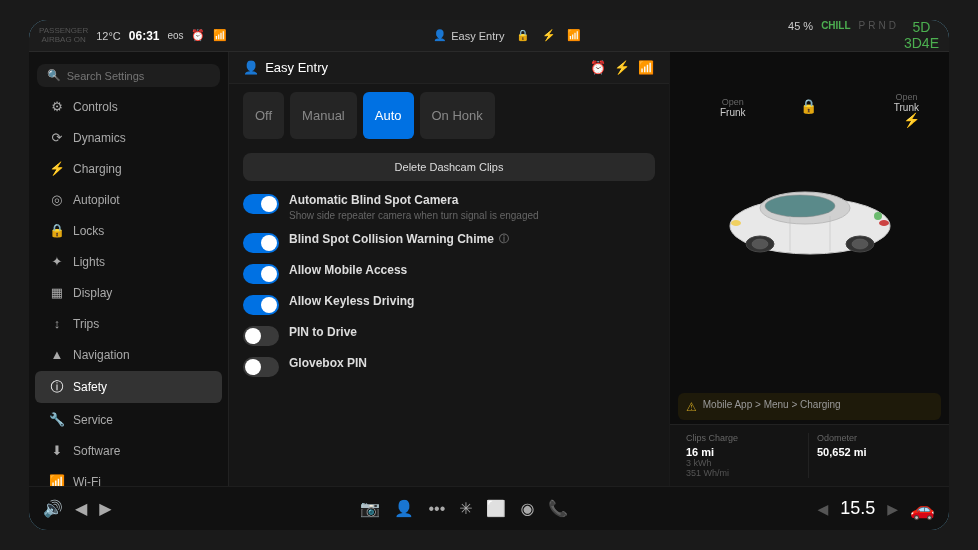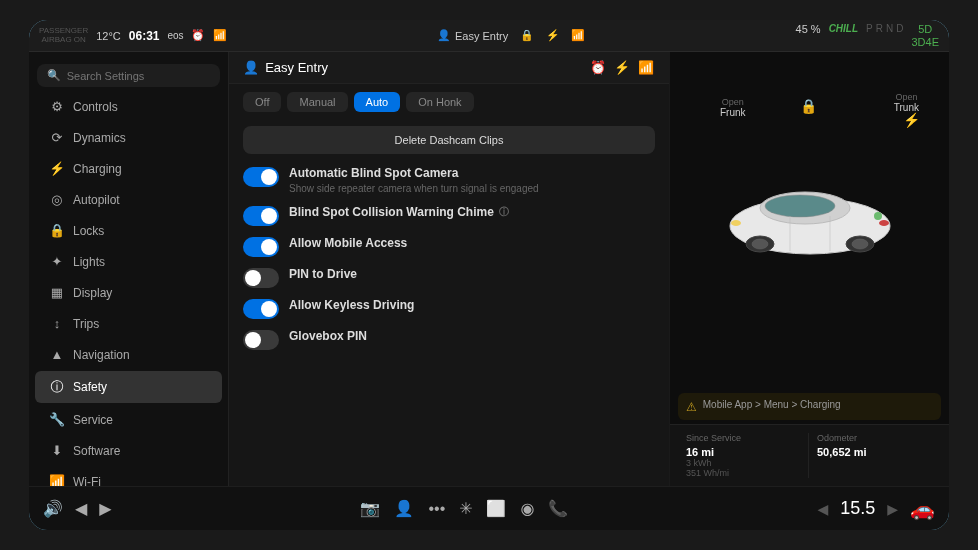--- a/index.html
+++ b/index.html
@@ -42,21 +42,21 @@
     .top-bar-mode { color: #ccc; font-size: 10px; }
     .easy-entry-badge {
       display: flex; align-items: center; gap: 4px;
       color: #ccc; font-size: 11px;
     }
     .battery-pct { color: #ccc; font-size: 11px; }
     .drive-mode {
       display: flex; align-items: center; gap: 3px;
     }
     .drive-mode span { font-size: 10px; color: #555; }
-    .chill-badge { color: #4CAF50; font-size: 10px; font-weight: 600; font-style: italic; }
+    .chill-badge { color: #4CAF50; font-size: 10px; font-weight: 600; }
     
     .main-content {
       flex: 1;
       display: flex;
       overflow: hidden;
     }
     
     .sidebar {
       width: 200px;
       background: #111;
@@ -108,25 +108,25 @@
       display: flex; align-items: center; gap: 6px;
       color: #fff; font-size: 13px; font-weight: 500;
     }
     .header-icons { display: flex; gap: 8px; align-items: center; color: #aaa; font-size: 13px; }
     
     .tabs-row {
       display: flex; gap: 6px; padding: 8px 14px;
       background: #161616;
     }
     .tab-btn {
-      padding: 4px 12px;
+      padding: 16px 12px;
       border-radius: 6px;
       border: none;
       cursor: pointer;
-      font-size: 11px;
+      font-size: 13px;
       font-weight: 500;
     }
     .tab-btn.inactive { background: #252525; color: #888; }
     .tab-btn.active { background: #0071e3; color: #fff; }
     
     .action-buttons {
       display: flex; gap: 8px; padding: 6px 14px;
     }
     .action-btn {
       flex: 1; padding: 8px 10px;
@@ -283,21 +283,21 @@
     </div>
     <div class="top-bar-right">
       <span class="battery-pct">45 %</span>
       <span class="chill-badge">CHILL</span>
       <div class="drive-mode">
         <span style="color:#555;font-size:10px">P</span>
         <span style="color:#555;font-size:10px">R</span>
         <span style="color:#555;font-size:10px">N</span>
         <span style="color:#555;font-size:10px">D</span>
       </div>
-      <div style="display:flex;flex-direction:column;align-items:center;font-size:11px;color:#4CAF50;line-height:1.1">
+      <div style="display:flex;flex-direction:column;align-items:center;font-size:14px;color:#4CAF50;line-height:1.1">
         <span>5D</span>
         <span>3D4E</span>
       </div>
     </div>
   </div>
 
   <div class="main-content">
 
     <div class="sidebar">
       <div class="search-bar">
@@ -410,34 +410,34 @@
         <div class="setting-item">
           <div class="toggle on">
             <div class="toggle-knob"></div>
           </div>
           <div class="setting-info">
             <div class="setting-label">Allow Mobile Access</div>
           </div>
         </div>
 
         <div class="setting-item">
+          <div class="toggle on">
+            <div class="toggle-knob"></div>
+          </div>
+          <div class="setting-info">
+            <div class="setting-label">Allow Keyless Driving</div>
+          </div>
+        </div>
+
+        <div class="setting-item">
           <div class="toggle off">
             <div class="toggle-knob"></div>
           </div>
           <div class="setting-info">
             <div class="setting-label">PIN to Drive</div>
-          </div>
-        </div>
-
-        <div class="setting-item">
-          <div class="toggle on">
-            <div class="toggle-knob"></div>
-          </div>
-          <div class="setting-info">
-            <div class="setting-label">Allow Keyless Driving</div>
           </div>
         </div>
 
         <div class="setting-item">
           <div class="toggle off">
             <div class="toggle-knob"></div>
           </div>
           <div class="setting-info">
             <div class="setting-label">Glovebox PIN</div>
           </div>
@@ -491,21 +491,21 @@
 
       <div class="charging-warning">
         <span class="warning-icon">⚠</span>
         <div>
           <div class="warning-text">Mobile App &gt; Menu &gt; Charging</div>
         </div>
       </div>
 
       <div class="stats-row">
         <div class="stat-col">
-          <div class="stat-label">Since Service</div>
+          <div class="stat-label">Clips Charge</div>
           <div class="stat-value">16 mi</div>
           <div class="stat-sub">3 kWh</div>
           <div class="stat-sub">351 Wh/mi</div>
         </div>
         <div class="stat-col">
           <div class="stat-label">Odometer</div>
           <div class="stat-value">50,652 mi</div>
         </div>
       </div>
     </div>

